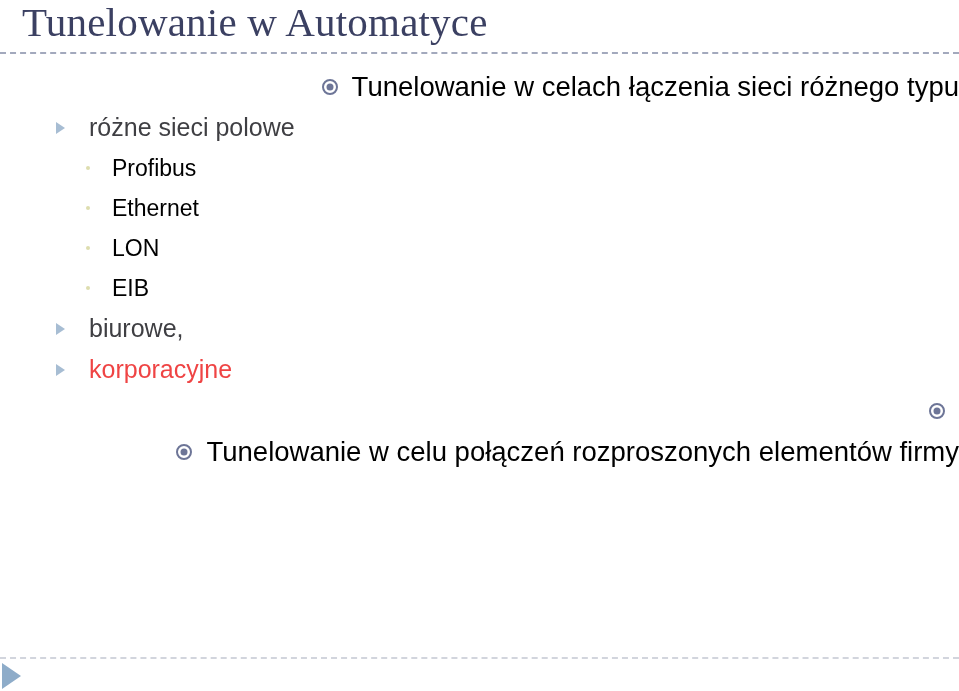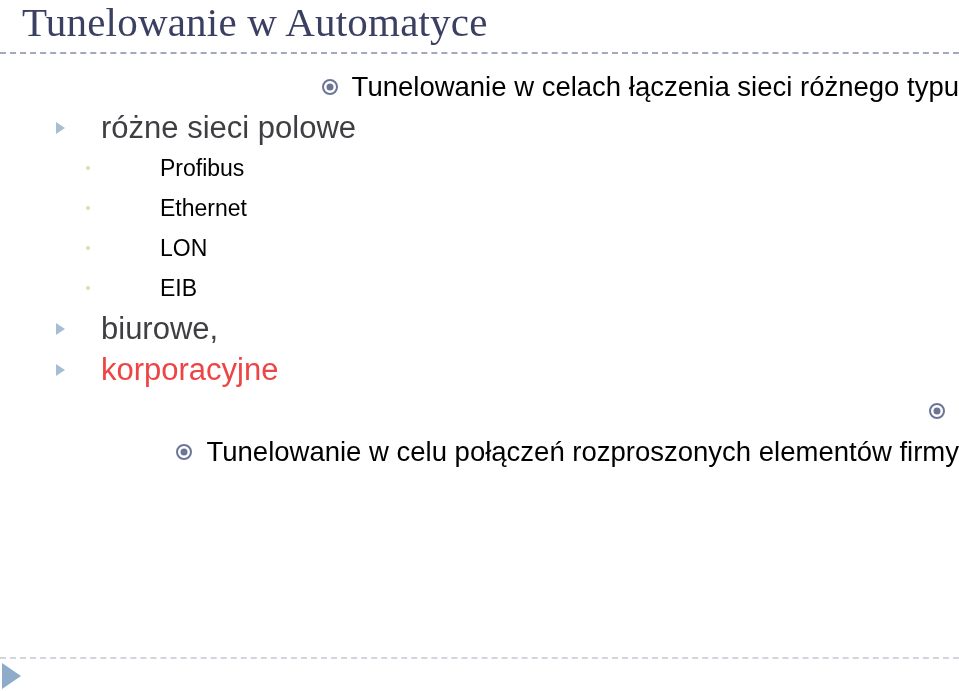--- a/index.html
+++ b/index.html
@@ -95,25 +95,24 @@
     background: #6d7597;
     transform: translate(-50%, -50%);
   }
 
   
   .lvl2 {
     padding-left: 56px;
     height: 41px;
   }
   .lvl2 .txt {
-    font-size: 31px;
+    font-size: 25px;
     color: #3f3f43;
     line-height: 41px;
     white-space: nowrap;
-    margin-left: 12px;
   }
   .lvl2.dim .txt { color: #ef4444; }
   .mk-triangle {
     flex: 0 0 auto;
     width: 0;
     height: 0;
     border-left: 9px solid #a7bdd3;
     border-top: 6.5px solid transparent;
     border-bottom: 6.5px solid transparent;
     margin-right: 24px;
@@ -123,21 +122,20 @@
   
   .lvl3 {
     padding-left: 86px;
     height: 40px;
   }
   .lvl3 .txt {
     font-size: 23px;
     color: #000000;
     line-height: 40px;
     white-space: nowrap;
-    margin-left: 48px;
   }
   .mk-dot {
     flex: 0 0 auto;
     width: 4px;
     height: 4px;
     border-radius: 50%;
     background: #ddddaf;
     margin-right: 22px;
     align-self: center;
   }

